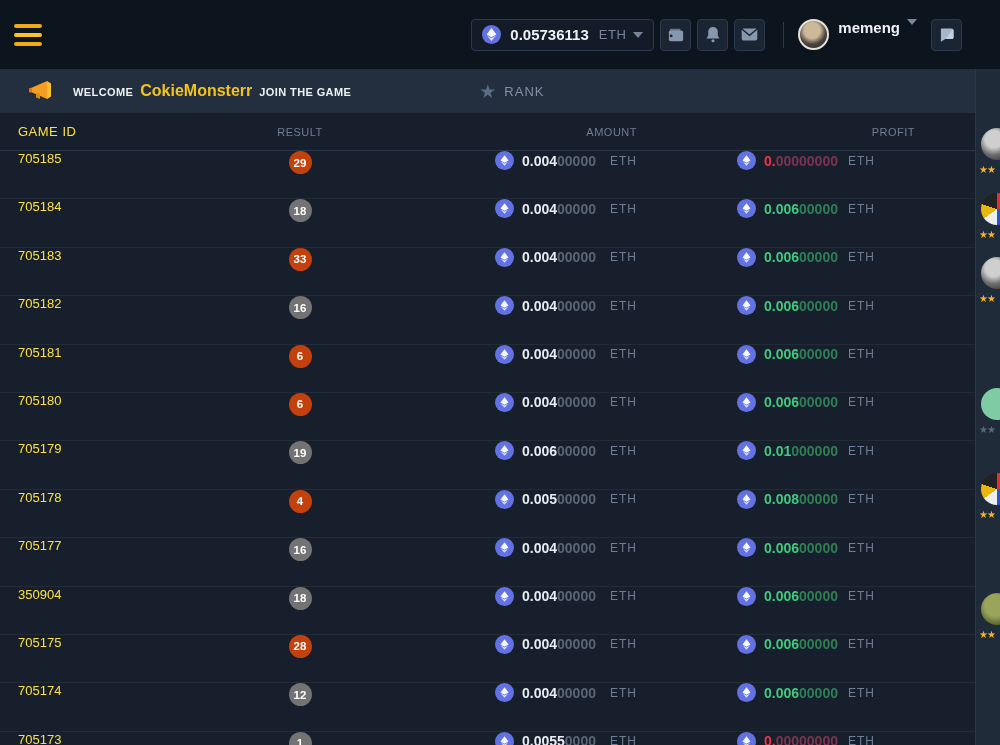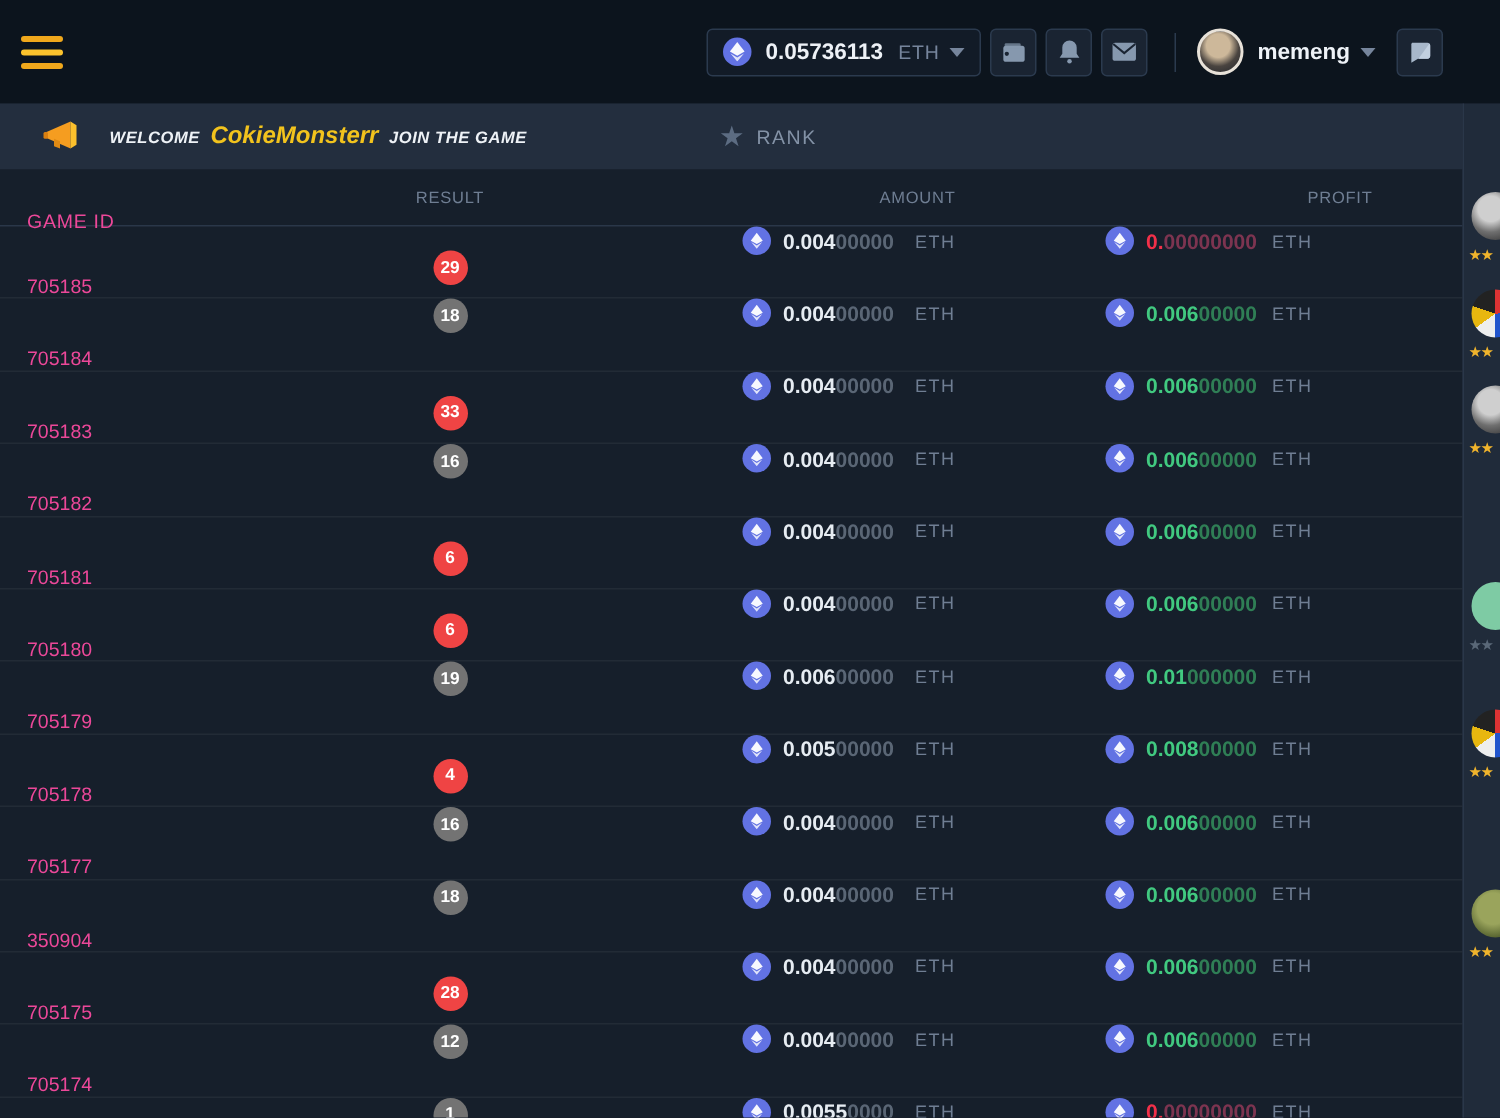--- a/index.html
+++ b/index.html
@@ -31,45 +31,45 @@
     border:2px solid #e8e2d9; }
   .uname { color:#eef2f7; font-weight:bold; font-size:15px; margin-left:9px; }
 
   
   .below { display:flex; height:692px; }
   .main { width:975px; }
 
   
   .banner { height:44px; background:#232e3e; display:flex; align-items:center;
     padding:0 0 0 28px; }
-  .welcome { margin-left:18px; display:flex; align-items:baseline; white-space:nowrap;font-style:italic; }
+  .welcome { margin-left:18px; display:flex; align-items:baseline; white-space:nowrap; }
   .welcome .w1,.welcome .w2 { color:#eef2f6; font-size:11px; font-weight:bold; letter-spacing:.4px; }
   .welcome .wu { color:#f2c31d; font-size:16px; font-weight:bold; margin:0 7px; }
   .tasks { display:flex; align-items:center; margin-left:auto; }
   .tasks-txt { margin-left:8px; font-style:italic; }
   .tasks-txt .t1 { color:#f2f5f8; font-weight:bold; font-size:14px; letter-spacing:.5px; }
   .tasks-txt .t2 { color:#c3cdd9; font-size:11px; margin-top:1px; letter-spacing:.4px; }
   .rank { display:flex; align-items:center; margin-left:128px; margin-right:78px; cursor:pointer; }
   .rank .star-glyph { color:#5c6c82; font-size:19px; line-height:1; }
   .rank .rank-lbl { color:#8392a6; font-size:13px; letter-spacing:1px; margin-left:8px; }
 
   
   .thead { height:38px; display:flex; align-items:center; background:#161f2b;
     border-bottom:1px solid #2a3749; color:#6f7e93; font-size:11px; letter-spacing:.5px; }
   .trow { height:48.4px; display:flex; align-items:flex-start;
     border-bottom:1px solid rgba(255,255,255,.055); cursor:pointer; }
-  .c-id { flex:0 0 230px; padding-left:18px; color:#ec4899; font-size:13px;margin-top:32px; }
+  .c-id { flex:0 0 230px; padding-left:18px; color:#fde047; font-size:13px; }
   .c-res { flex:0 0 140px; display:flex; justify-content:center; }
   .c-amt { flex:0 0 303px; display:flex; align-items:center; padding-left:125px; }
   .c-pro { flex:1 1 auto; display:flex; align-items:center; padding-left:64px; }
   .thead .h-amt { justify-content:flex-end; padding-right:36px; padding-left:0; }
   .thead .h-pro { justify-content:flex-end; padding-right:60px; padding-left:0; }
   .badge { min-width:23px; height:23px; border-radius:50%; color:#fff; font-size:11.5px;
     font-weight:bold; display:flex; align-items:center; justify-content:center; padding:0 4px; }
-  .b-red { background:#ef4444;margin-top:16px; }
+  .b-red { background:#c2410c; }
   .b-navy { background:#737373; }
   .ethb { width:19px; height:19px; border-radius:50%; background:#6272e3; flex:0 0 19px;
     display:flex; align-items:center; justify-content:center; }
   .money-val { font-size:14px; font-weight:bold; margin-left:8px; white-space:nowrap; }
   .c-amt .v1 { color:#e6ecf2; } .c-amt .v2 { color:#5a6675; }
   .win .v1 { color:#41c980; } .win .v2 { color:#2f7e55; }
   .loss .v1 { color:#f23049; } .loss .v2 { color:#7c3450; }
   .cur { margin-left:auto; color:#6f7e93; font-size:12px; letter-spacing:1px; }
   .c-amt .cur { margin-right:36px; }
   .c-pro .cur { margin-right:100px; }
@@ -123,21 +123,21 @@
     </div>
     <div class="icon-btn">
       <svg width="17" height="13" viewBox="0 0 19 15">
           <rect x="0.5" y="0.5" width="18" height="14" rx="2"></rect>
           <path d="M1 1.5 L9.5 8.5 L18 1.5" stroke="#1a2432" stroke-width="1.6" fill="none"></path>
         </svg>
     </div>
 
     <span class="tb-div"></span>
 
-    <div style="display:flex;align-items:center;cursor:pointer">
+    <div style="display:flex;cursor:pointer">
       <span class="avatar"></span>
       <span class="uname">memeng</span>
       <span class="caret"></span>
     </div>
 
     <div class="icon-btn" style="margin-left:14px">
       <svg width="17" height="17" viewBox="0 0 20 20">
           <path d="M4 3 h12 a2.2 2.2 0 0 1 2.2 2.2 v8 a2.2 2.2 0 0 1 -2.2 2.2 h-7.4 L3.4 18.6 V5.2 A2.2 2.2 0 0 1 4 3 Z" fill="#a7b7ca"></path>
           <path d="M18.2 5.2 v8 a2.2 2.2 0 0 1 -2.2 2.2 h-7 L17.5 3.8 a2.2 2.2 0 0 1 .7 1.4 Z" fill="#c2d0e0"></path>
         </svg>

